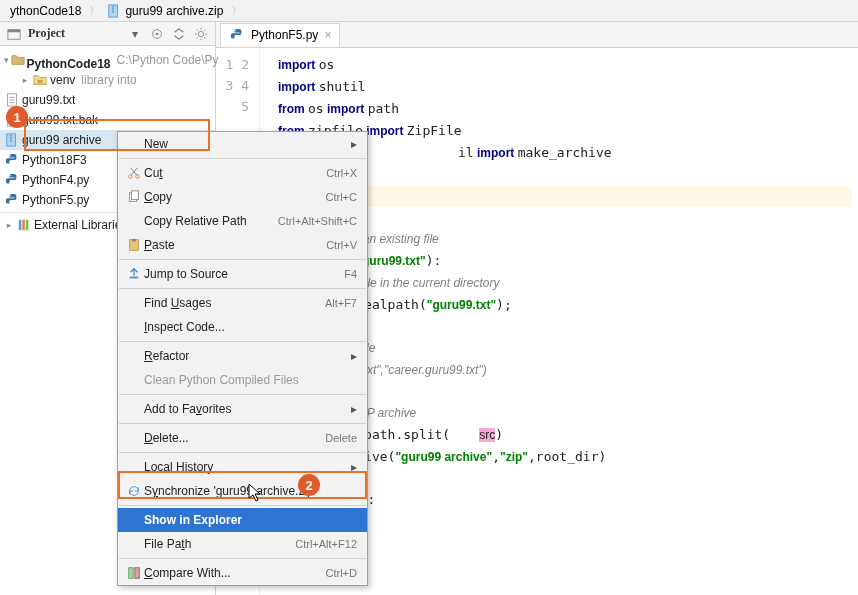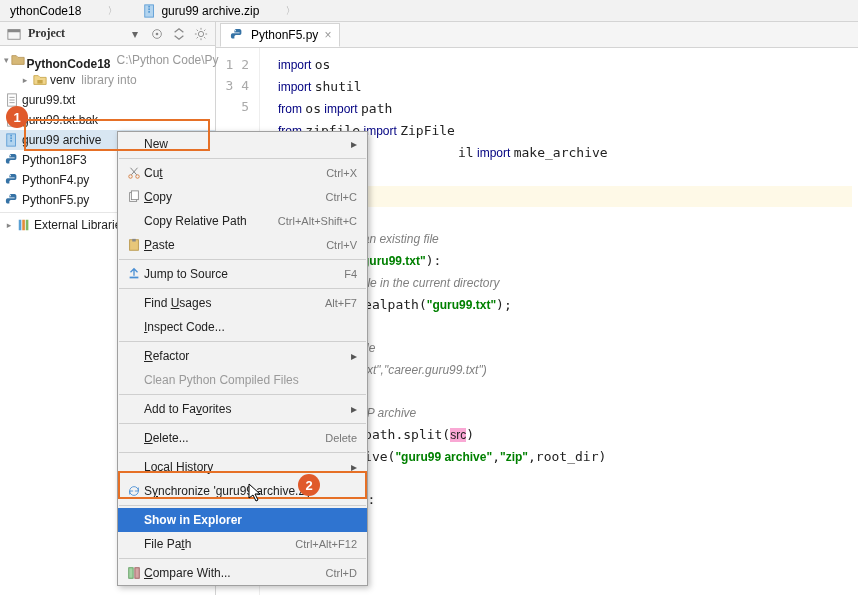--- a/index.html
+++ b/index.html
@@ -1,18 +1,18 @@
 <!DOCTYPE html>
 <html><head>
 <meta charset="utf-8">
 <style>
 * { margin: 0; padding: 0; box-sizing: border-box; font-family: "Segoe UI", Arial, sans-serif; font-size: 12px; }
 body { background: #fff; width: 858px; height: 595px; overflow: hidden; position: relative; }
 
-.breadcrumb { height: 22px; background: #f2f2f2; border-bottom: 1px solid #d4d4d4; display: flex; align-items: center; padding: 0 6px; gap: 20px; }
+.breadcrumb { height: 22px; background: #f2f2f2; border-bottom: 1px solid #d4d4d4; display: flex; align-items: center; padding: 0 6px; gap: 2px; }
 .crumb { display: flex; align-items: center; gap: 4px; padding: 0 4px; }
 .crumb-icon { width: 14px; height: 14px; display: inline-flex; align-items: center; justify-content: center; }
 .chev { color: #999; font-size: 10px; padding: 0 2px; }
 
 .main { display: flex; height: calc(100% - 22px); }
 .sidebar { width: 216px; border-right: 1px solid #d4d4d4; background: #fff; display: flex; flex-direction: column; }
 .side-header { height: 24px; background: #f5f5f5; border-bottom: 1px solid #d4d4d4; display: flex; align-items: center; padding: 0 6px; gap: 6px; }
 .side-title { flex: 1; font-weight: 700; color: #333; font-family: Liberation Serif, serif; }
 .tool-icon { width: 16px; height: 16px; display: inline-flex; align-items: center; justify-content: center; color: #666; }
 
@@ -31,25 +31,25 @@
 .ext-lib { padding-left: 4px; }
 
 .editor-area { flex: 1; display: flex; flex-direction: column; }
 .tabs { height: 26px; background: #f5f5f5; border-bottom: 1px solid #d4d4d4; display: flex; align-items: flex-end; padding-left: 4px; }
 .tab { height: 24px; background: #fff; border: 1px solid #d4d4d4; border-bottom: 1px solid #fff; display: flex; align-items: center; padding: 0 8px; gap: 6px; }
 .tab-close { color: #999; font-size: 12px; }
 
 .code-wrap { display: flex; flex: 1; }
 .gutter { width: 44px; text-align: right; padding: 6px 10px 0 0; color: #aaa; font-family: Consolas, monospace; font-size: 13px; line-height: 21px; border-right: 1px solid #eee; }
 .code { flex: 1; padding: 6px 6px 0 18px; font-family: Consolas, monospace; font-size: 13px; line-height: 21px; white-space: pre; color: #222; }
-.kw { color: #000080; font-weight: 400; }
+.kw { color: #000080; font-weight: 700; }
 .st { color: #008000; font-weight: 700; }
 .cm { color: #808080; font-style: italic; }
 .py-hl { background: #fef9e7; display: inline-block; width: 100%; }
-.id-hl { background: #f9a8d4; }
+.id-hl { background: #f9a8d4; margin-left: 29px; }
 
 
 .ctx { position: absolute; left: 117px; top: 131px; width: 251px; background: #f2f2f2; border: 1px solid #a0a0a0; box-shadow: 2px 2px 6px rgba(0,0,0,0.25); z-index: 50; }
 .ctx-row { height: 24px; display: flex; align-items: center; padding: 0 10px 0 6px; color: #222; }
 .ctx-row.hover { background: #2f74d0; color: #fff; font-weight: bold; }
 .ctx-icon { width: 20px; display: inline-flex; justify-content: center; }
 .ctx-label { flex: 1; }
 .ctx-sc { color: #777; font-size: 11px; }
 .ctx-sub { color: #555; padding-left: 4px; }
 .ctx-sep { height: 1px; background: #cfcfcf; margin: 2px 1px; }

